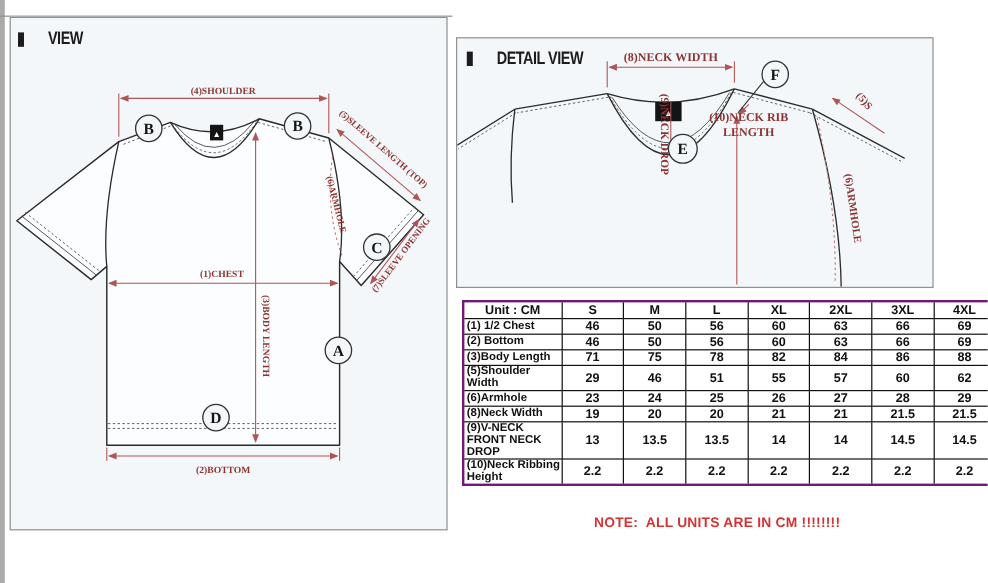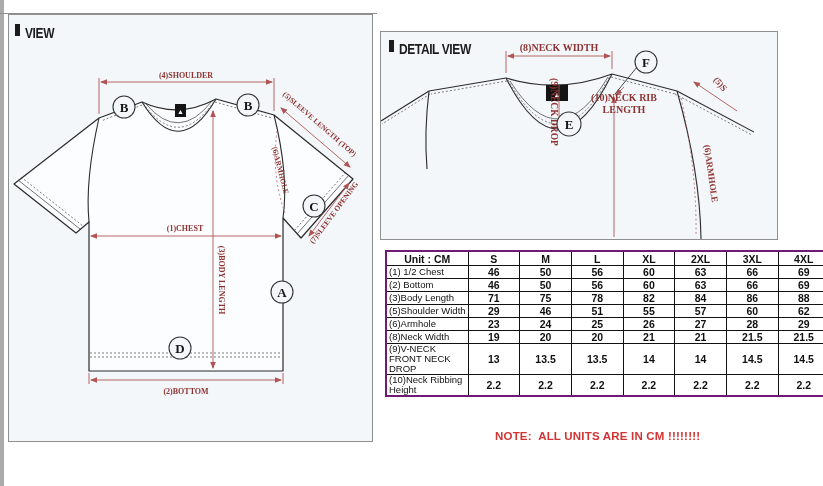--- a/index.html
+++ b/index.html
@@ -7,21 +7,21 @@
     width:823px;height:486px;position:relative;overflow:hidden;
     background:#ffffff;font-family:"Liberation Sans",sans-serif;
   }
   .edge-left{position:absolute;left:0;top:0;width:4px;height:486px;background:#ababab;}
   .edge-top{position:absolute;left:0;top:13px;width:377px;height:1px;background:#8f8f8f;}
 
   .panel{position:absolute;background:#f3f7f9;border:1px solid #8f8f8f;box-sizing:border-box;}
   #view-panel{left:8px;top:14px;width:365px;height:428px;}
   #detail-panel{left:380px;top:31px;width:398px;height:209px;}
 
-  .panel-title{position:absolute;display:flex;gap:5px;z-index:5;}
+  .panel-title{position:absolute;display:flex;align-items:center;gap:20px;z-index:5;}
   #view-panel .panel-title{left:6px;top:9px;}
   #detail-panel .panel-title{left:8px;top:8px;}
   .title-bar{width:5px;height:12px;background:#1c1c1c;}
   .title-text{
     font-weight:bold;font-size:15px;color:#1c1c1c;letter-spacing:-0.5px;
     transform:scaleX(.8);transform-origin:left center;white-space:nowrap;
   }
 
   svg{position:absolute;left:0;top:0;}
   .outline{fill:#fbfdfe;stroke:#2b2b2b;stroke-width:1.2;stroke-linejoin:round;}
@@ -39,21 +39,21 @@
   #size-table{
     position:absolute;left:385px;top:250px;width:444px;
     border-collapse:collapse;table-layout:fixed;background:#ffffff;
     border:2px solid #701a75;
   }
   #size-table th,#size-table td{
     border:1px solid #111;color:#101010;padding:0;margin:0;
   }
   #size-table th{height:13px;font-size:10.5px;font-weight:bold;text-align:center;}
   #size-table th.unit{text-align:center;}
-  #size-table td.lbl{font-size:9.5px;font-weight:normal;text-align:left;padding-left:2px;line-height:10px;height:12px;}
+  #size-table td.lbl{font-size:9.5px;font-weight:bold;text-align:left;padding-left:2px;line-height:10px;height:12px;}
   #size-table td.val{font-size:10.5px;font-weight:bold;text-align:center;height:12px;}
   #size-table tr.dbl td{height:21px;}
 
   #note{
     position:absolute;left:467px;top:430px;
     font-size:11.5px;font-weight:bold;color:#d43333;white-space:pre;
     letter-spacing:0.2px;
     padding-left:28px;
   }
 </style>

